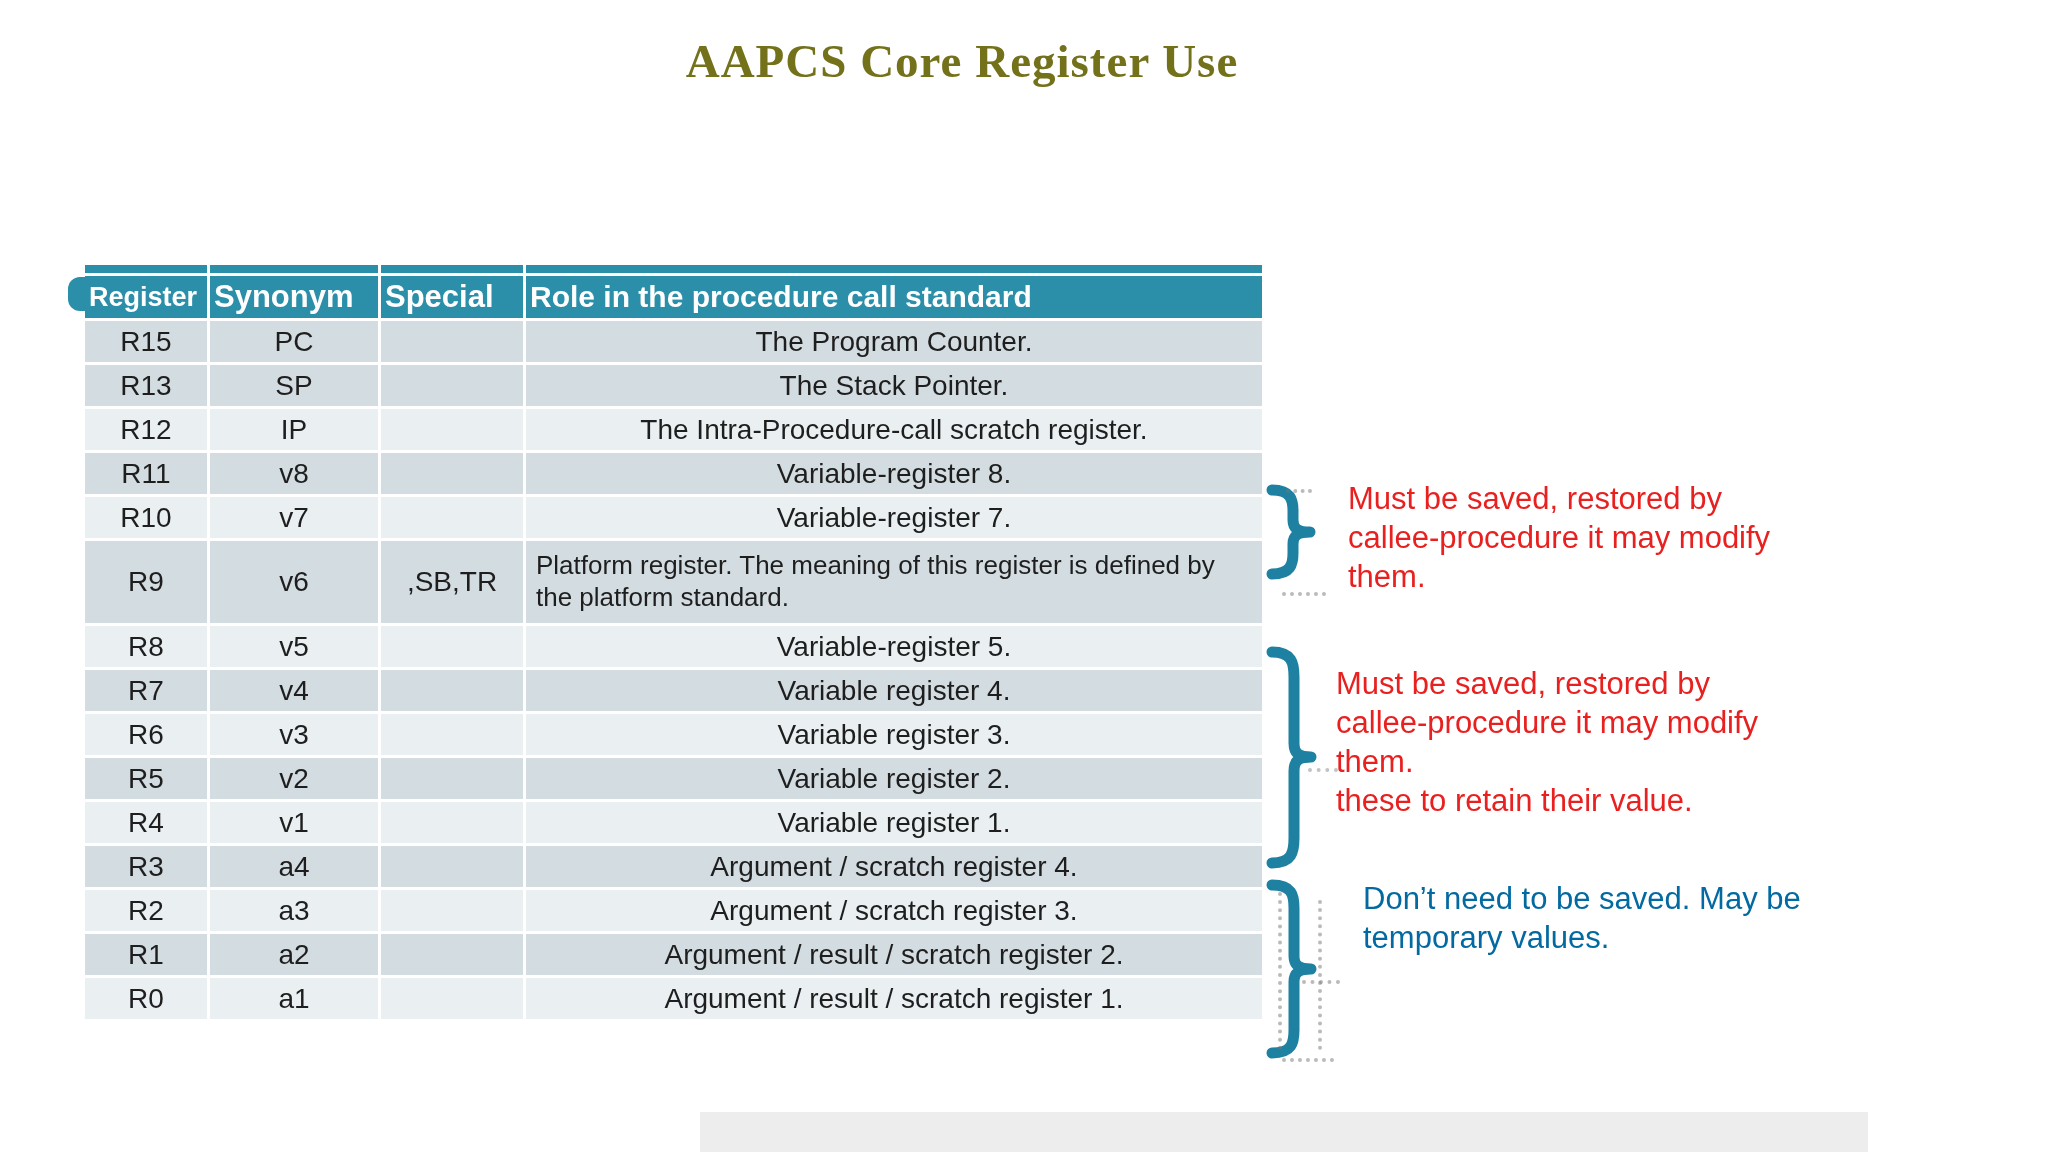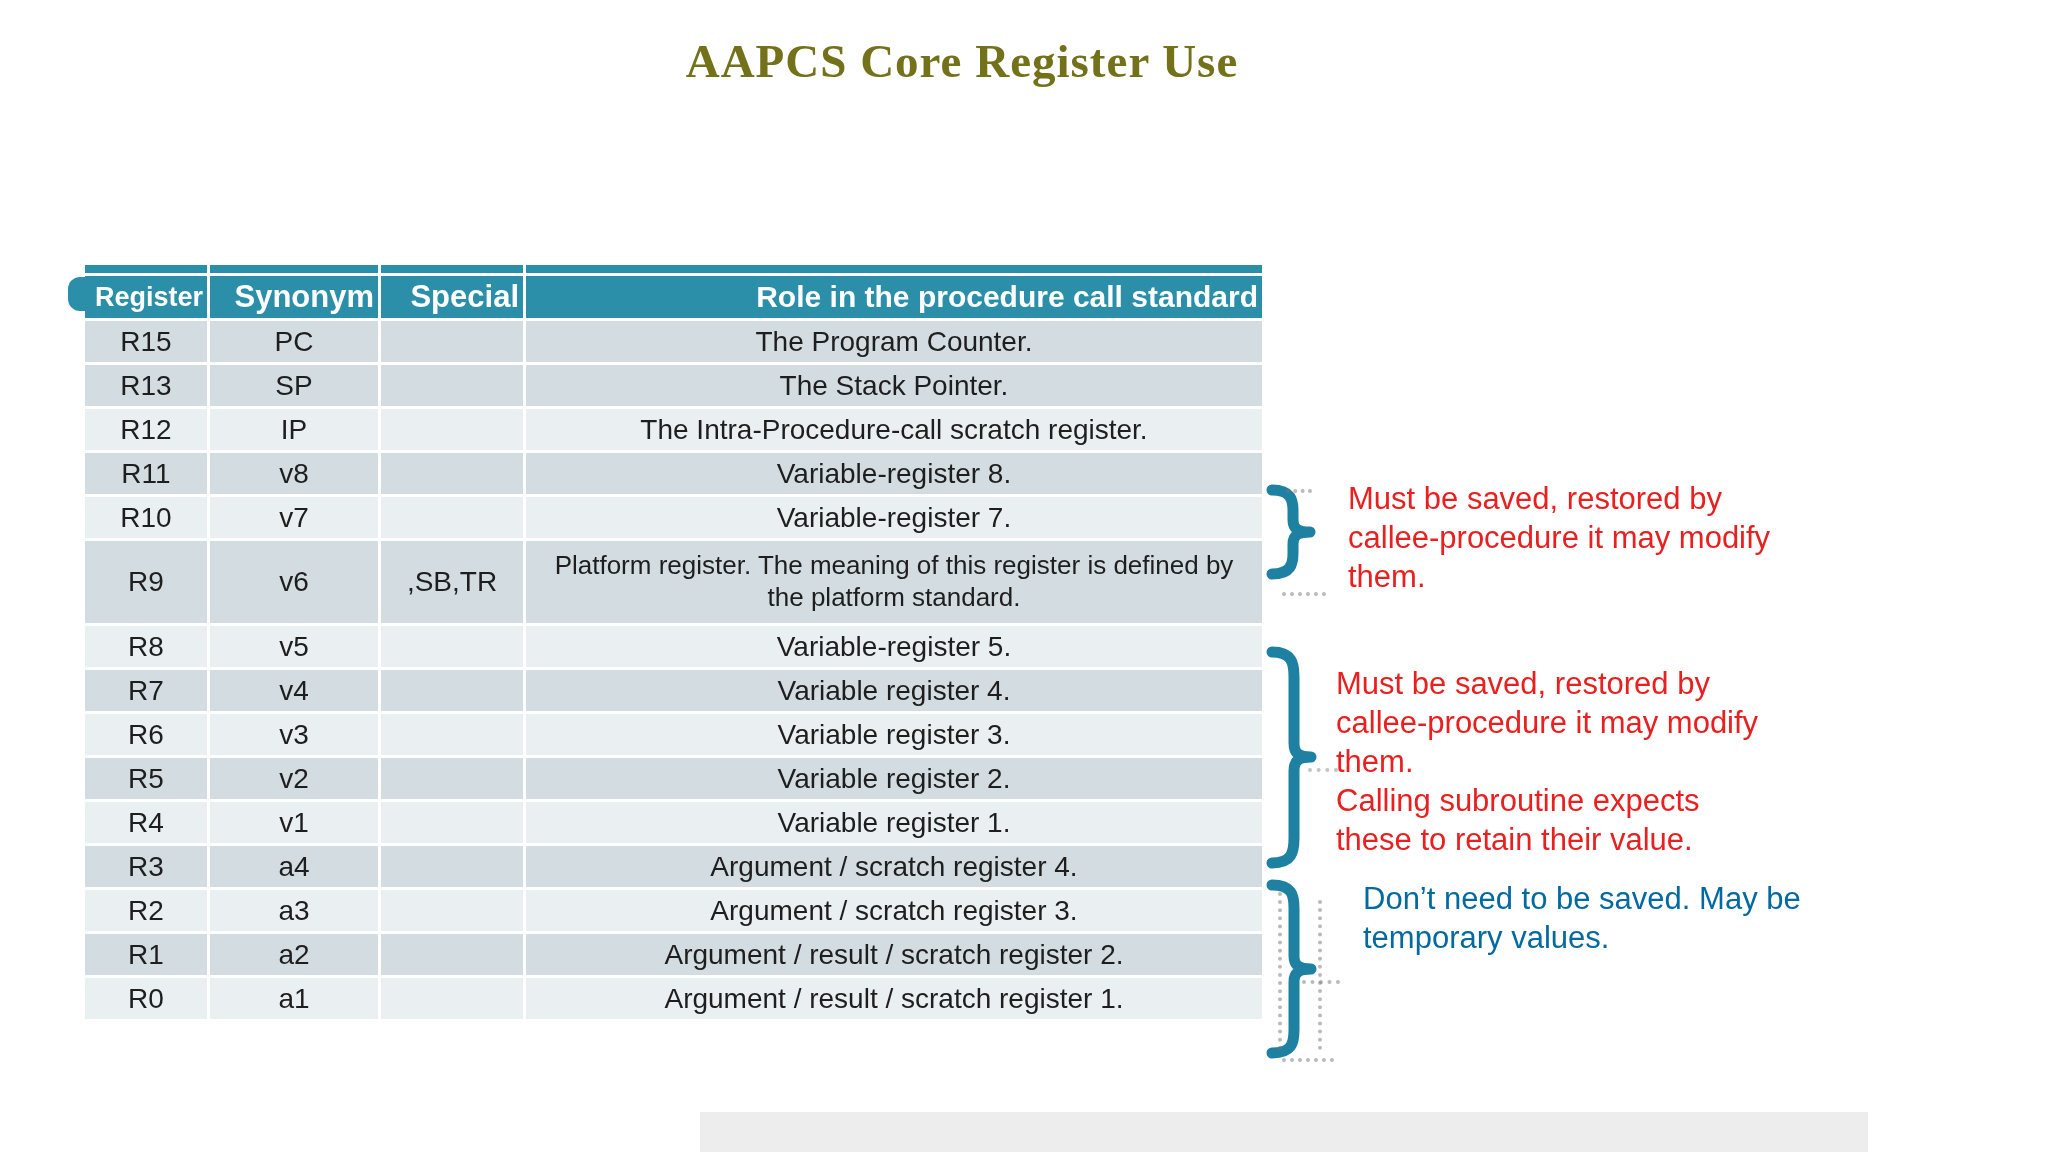--- a/index.html
+++ b/index.html
@@ -22,30 +22,30 @@
     color:var(--olive);letter-spacing:1px;
   }
   table.reg{
     position:absolute;left:82px;top:262px;width:1183px;
     border-collapse:separate;border-spacing:3px;table-layout:fixed;
   }
   table.reg td{overflow:hidden;vertical-align:middle;padding:0 4px;}
   tr.strip td{height:8px;background:var(--teal);padding:0;}
   tr.head td{
     height:42px;background:var(--teal);color:#fff;font-weight:bold;
-    text-align:right;
+    text-align:left;
   }
   td.h-register{font-size:27px;}
   td.h-synonym,td.h-special{font-size:31px;}
   td.h-role{font-size:30px;margin-top:17px;}
   tbody.rows td{height:41px;font-size:28px;color:var(--ink);text-align:center;}
   tbody.rows tr.dark td{background:var(--row-dark);}
   tbody.rows tr.light td{background:var(--row-light);}
   tbody.rows tr.tall td{height:78px;}
-  tbody.rows td.role-left{text-align:center;font-size:26px;line-height:1.22;padding:2px 10px;}
+  tbody.rows td.role-left{text-align:left;font-size:26px;line-height:1.22;padding:2px 10px;}
   .header-tab{
     position:absolute;left:68px;top:277px;width:17px;height:34px;
     background:var(--teal);border-radius:12px 0 0 12px;
   }
   .brace{position:absolute;left:1262px;}
   .brace path{stroke:var(--brace);stroke-width:11;fill:none;stroke-linecap:round;stroke-linejoin:round;}
   .ann{position:absolute;font-weight:normal;font-size:31px;line-height:39px;white-space:nowrap;}
   .noise{position:absolute;opacity:.5;}
   .footer-band{position:absolute;left:700px;top:1112px;width:1348px;height:40px;background:#EDEDED;}
 </style>
@@ -193,21 +193,20 @@
 
   <div class="ann" style="left: 1348px; top: 479px; color: rgb(232, 32, 31);">
       <div>Must be saved, restored by</div>
       <div>callee-procedure it may modify</div>
       <div>them.</div>
     </div>
   <div class="ann" style="left: 1336px; top: 664px; color: rgb(232, 32, 31);">
       <div>Must be saved, restored by</div>
       <div>callee-procedure it may modify</div>
       <div>them.</div>
-      <div>Calling subroutine expects</div>
       <div>these to retain their value.</div>
     </div>
   <div class="ann" style="left: 1363px; top: 879px; color: #0369a1;">
       <div>Don’t need to be saved. May be</div>
       <div>temporary values.</div>
     </div>
 
   <div class="footer-band"></div>
 
 </div>

